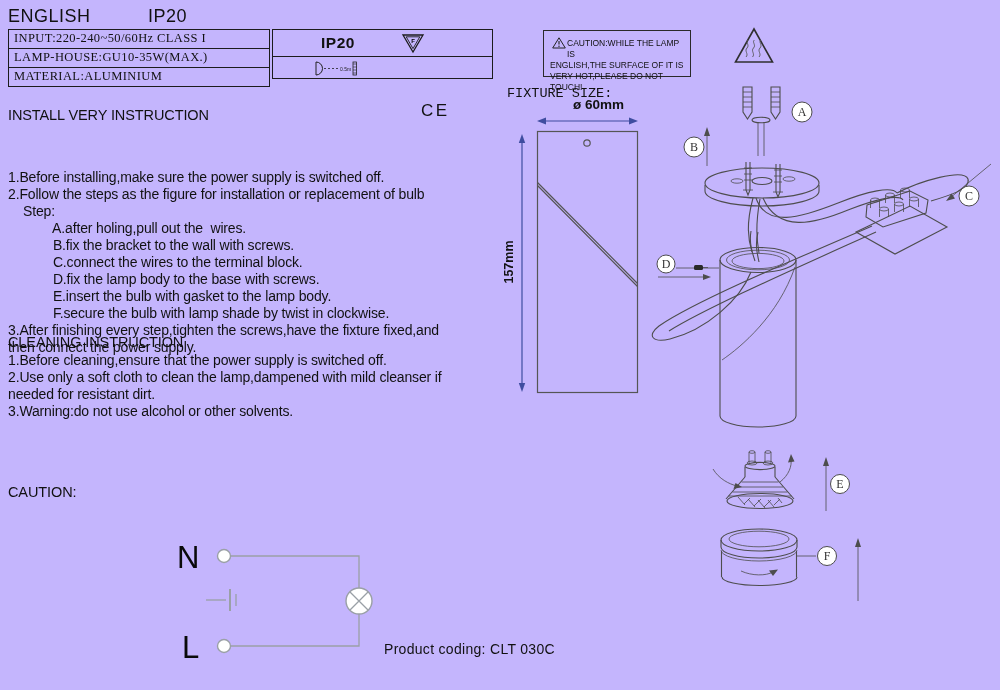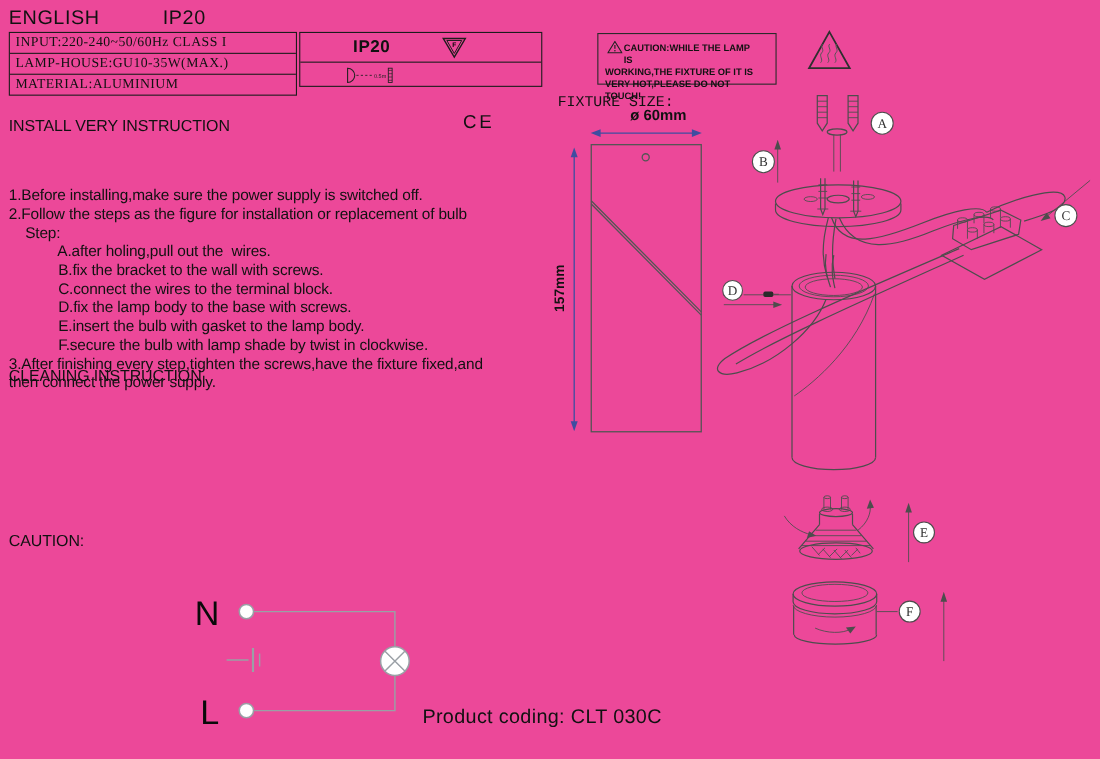--- a/index.html
+++ b/index.html
@@ -1,49 +1,49 @@
 <!DOCTYPE html>
 <html><head>
 <meta charset="utf-8">
 <style>
   html,body{margin:0;padding:0;background:#e8e8e8;}
-  .canvas{position:relative;width:1000px;height:690px;background:#ec4899;
+  .canvas{position:relative;width:1000px;height:690px;background:#c4b5fd;
     font-family:"Liberation Sans",sans-serif;color:#111;overflow:hidden;}
   .abs{position:absolute;}
   .pre{white-space:pre;}
   .h1{font-size:18px;letter-spacing:0.5px;}
   .sec-title{font-size:14.5px;letter-spacing:-0.1px;}
   .body-text{font-size:14px;line-height:17px;letter-spacing:-0.15px;}
   
   .spec-table{border:1.6px solid #1c1c1c;}
   .spec-row{height:18px;line-height:17px;border-bottom:1.4px solid #1c1c1c;
     font-family:"Liberation Serif",serif;font-size:12.5px;letter-spacing:0.4px;padding-left:5px;}
   .spec-row:last-child{border-bottom:none;}
   .sym-box{border:1.6px solid #1c1c1c;}
   .sym-row-divider{position:absolute;left:0;right:0;top:26px;border-top:1.4px solid #1c1c1c;}
   .ip-big{font-size:15.5px;font-weight:bold;letter-spacing:0.5px;}
   .ce{font-size:17px;letter-spacing:2.5px;font-weight:500;}
   
-  .caution-box{border:1.6px solid #2a2a2a;font-size:8.5px;font-weight:bold;line-height:11px;
-    padding:7px 19px 0 6px;letter-spacing:0;}
+  .caution-box{border:1.6px solid #2a2a2a;font-size:8.5px;font-weight:normal;line-height:11px;
+    padding:7px 4px 0 6px;letter-spacing:0;}
   .caution-box .l1{padding-left:17px;}
   
   .ln{fill:none;stroke:#4d4d4d;stroke-width:1.1;}
   .thin{stroke-width:0.8;}
   .ln2{fill:none;stroke:#555;stroke-width:1.2;}
   .dim{stroke:#3f4da0;stroke-width:1.2;fill:none;}
   .dimhead{fill:#3f4da0;stroke:none;}
   .dim-label{font:bold 12.5px "Liberation Sans",sans-serif;fill:#111;}
   .lbl-circle{fill:#fff;stroke:#4d4d4d;stroke-width:1;}
   .lbl{font:12px "Liberation Serif",serif;fill:#333;text-anchor:middle;}
   .wire{fill:none;stroke:#9aa0a6;stroke-width:1.3;}
   .nl{font:31px "Liberation Sans",sans-serif;fill:#0a0a0a;}
   .fsize-title{font-size:13.5px;}
   .dia-label{font-size:13.5px;font-weight:bold;}
-  .coding{font-size:18px;letter-spacing:0.3px;}
+  .coding{font-size:14px;letter-spacing:0.3px;}
 </style>
 </head>
 <body>
 
 <div class="canvas">
 
   <div class="abs h1" style="left:8px;top:6px;">ENGLISH</div>
   <div class="abs h1" style="left:148px;top:6px;">IP20</div>
 
   <div class="abs spec-table" style="left:8px;top:29px;width:260px;">
@@ -70,21 +70,21 @@
     <div class="abs ce" style="left:148px;top:27px;margin-top:44px;">CE</div>
   </div>
 
   <div class="abs caution-box" style="left:543px;top:30px;width:136px;height:38px;">
     <svg class="abs" style="left:8px;top:6px;" width="14" height="12" viewBox="0 0 14 12">
       <polygon points="7,0.8 13.3,11 0.7,11" fill="none" stroke="#222" stroke-width="1"></polygon>
       <line x1="7" y1="4" x2="7" y2="7.4" stroke="#222" stroke-width="1.1"></line>
       <circle cx="7" cy="9.2" r="0.7" fill="#222"></circle>
     </svg>
     <div class="l1">CAUTION:WHILE THE LAMP IS</div>
-    <div>WORKING,THE FIXTURE OF IT IS</div>
+    <div>ENGLISH,THE SURFACE OF IT IS</div>
     <div>VERY HOT,PLEASE DO NOT TOUCH!</div>
   </div>
 
   <svg class="abs" style="left:733px;top:26px;" width="42" height="40" viewBox="0 0 42 40">
     <polygon points="21,3 39.5,36 2.5,36" fill="none" stroke="#2f2f2f" stroke-width="1.6"></polygon>
     <path d="M13,31 c3,-3 -2,-6 1,-9 c3,-3 -2,-6 1,-8" fill="none" stroke="#555" stroke-width="0.9"></path>
     <path d="M19.5,31 c3,-3 -2,-6 1,-9 c3,-3 -2,-6 1,-8" fill="none" stroke="#555" stroke-width="0.9"></path>
     <path d="M26,31 c3,-3 -2,-6 1,-9 c3,-3 -2,-6 1,-8" fill="none" stroke="#555" stroke-width="0.9"></path>
   </svg>
 
@@ -110,20 +110,24 @@
             A.after holing,pull out the  wires.
             B.fix the bracket to the wall with screws.
             C.connect the wires to the terminal block.
             D.fix the lamp body to the base with screws.
             E.insert the bulb with gasket to the lamp body.
             F.secure the bulb with lamp shade by twist in clockwise.
 3.After finishing every step,tighten the screws,have the fixture fixed,and
 then connect the power supply.</div>
 
   <div class="abs sec-title" style="left:8px;top:334px;">CLEANING INSTRUCTION</div>
+  <div class="abs pre body-text" style="left:8px;top:352px;">1.Before cleaning,ensure that the power supply is switched off.
+2.Use only a soft cloth to clean the lamp,dampened with mild cleanser if
+needed for resistant dirt.
+3.Warning:do not use alcohol or other solvents.</div>
 
   <div class="abs sec-title" style="left:8px;top:436px;margin-top:48px;">CAUTION:</div>
 
   <svg class="abs" style="left:168px;top:525px;" width="260" height="140" viewBox="168 525 260 140">
     <text x="177" y="568" class="nl">N</text>
     <text x="182" y="658" class="nl">L</text>
     <circle cx="224" cy="556" r="6.5" fill="#fff" stroke="#9aa0a6" stroke-width="1.4"></circle>
     <circle cx="224" cy="646" r="6.5" fill="#fff" stroke="#9aa0a6" stroke-width="1.4"></circle>
     <path d="M231,556 H359 V646 H231" class="wire"></path>
     <circle cx="359" cy="601" r="13" fill="#fff" stroke="#9aa0a6" stroke-width="1.4"></circle>

